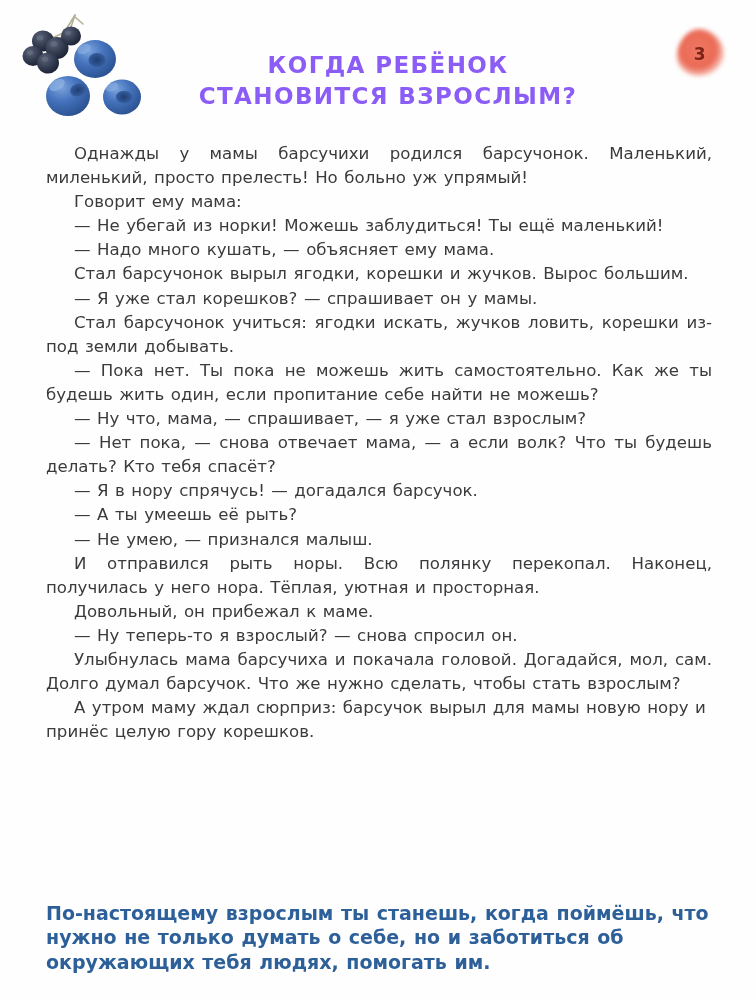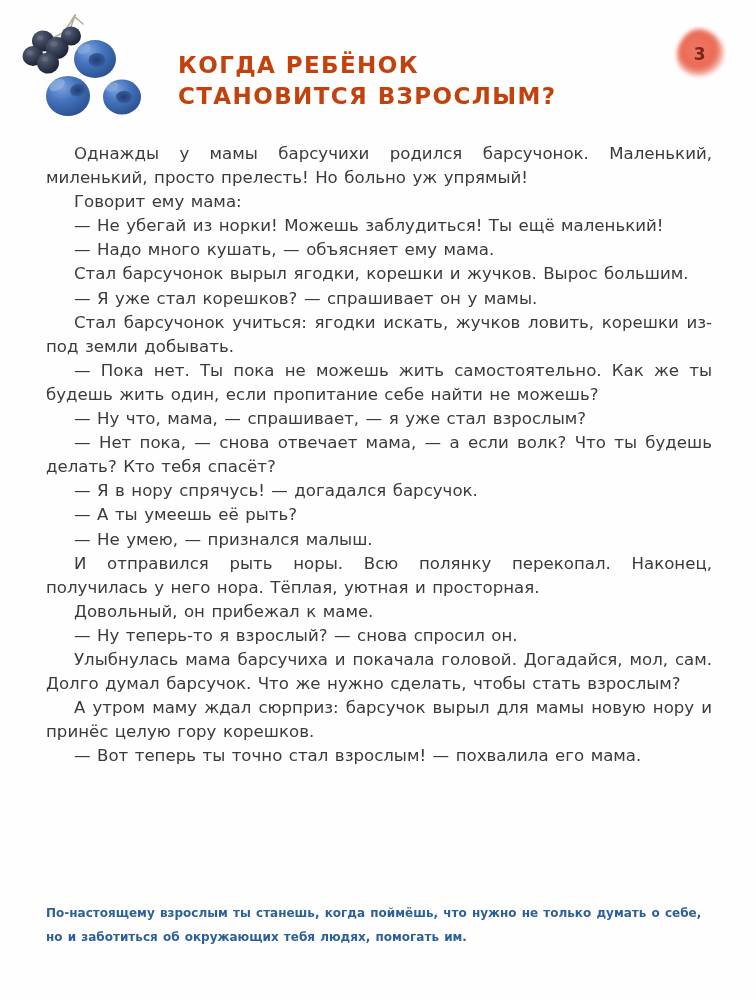--- a/index.html
+++ b/index.html
@@ -62,22 +62,22 @@
     letter-spacing: 0.5px;
     padding-top: 2px;
     box-sizing: border-box;
   }
 
   .title {
     position: absolute;
     left: 178px;
     top: 50px;
     width: 420px;
-    text-align: left;
-    color: #c2410c;
+    text-align: center;
+    color: #8b5cf6;
     font-family: "DejaVu Sans", "Liberation Sans", sans-serif;
     font-weight: bold;
     font-size: 23px;
     line-height: 31px;
     letter-spacing: 1.4px;
     text-transform: uppercase;
   }
   .title .line2 {
     display: block;
   }
@@ -108,21 +108,21 @@
 
   
   .moral {
     position: absolute;
     left: 46px;
     top: 901px;
     width: 666px;
     color: #2d5f99;
     font-family: "DejaVu Sans", "Liberation Sans", sans-serif;
     font-weight: bold;
-    font-size: 12px;
+    font-size: 19px;
     line-height: 24.4px;
     text-align: justify;
     text-justify: inter-word;
     word-spacing: 1px;
   }
   .moral p {
     margin: 0;
     text-align: justify;
   }
   .moral p:last-child { text-align: left; }
@@ -228,20 +228,19 @@
     <p>— Ну что, мама, — спрашивает, — я уже стал взрослым?</p>
     <p>— Нет пока, — снова отвечает мама, — а если волк? Что ты будешь делать? Кто тебя спасёт?</p>
     <p>— Я в нору спрячусь! — догадался барсучок.</p>
     <p>— А ты умеешь её рыть?</p>
     <p>— Не умею, — признался малыш.</p>
     <p>И отправился рыть норы. Всю полянку перекопал. Наконец, получилась у него нора. Тёплая, уютная и просторная.</p>
     <p>Довольный, он прибежал к маме.</p>
     <p>— Ну теперь-то я взрослый? — снова спросил он.</p>
     <p>Улыбнулась мама барсучиха и покачала головой. Догадайся, мол, сам. Долго думал барсучок. Что же нужно сделать, чтобы стать взрослым?</p>
     <p>А утром маму ждал сюрприз: барсучок вырыл для мамы новую нору и принёс целую гору корешков.</p>
-    <p>— Вот теперь ты точно стал взрослым! — похвалила его мама.</p>
   </div>
 
   <div class="moral">
     <p>По-настоящему взрослым ты станешь, когда поймёшь, что нужно не только думать о себе, но и заботиться об окружающих тебя людях, помогать им.</p>
   </div>
 
 </div>
 
 </body></html>

